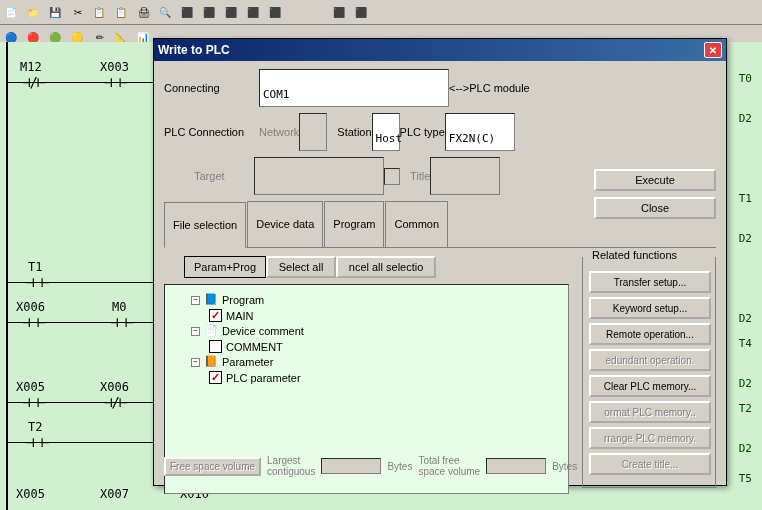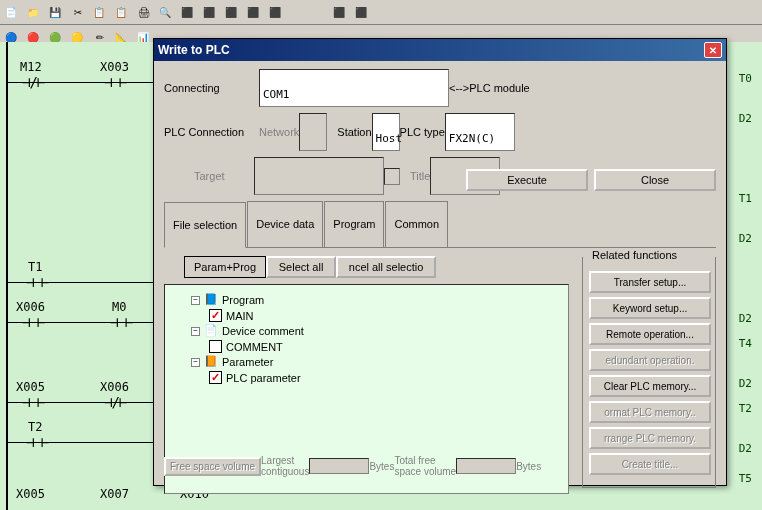--- a/index.html
+++ b/index.html
@@ -194,20 +194,21 @@
   width: 14px; height: 14px;
   display: inline-block;
 }
 .indent1 { margin-left: 18px; }
 .indent2 { margin-left: 36px; }
 .side-btns {
   position: absolute;
   right: 10px;
   top: 130px;
   display: flex;
+  flex-direction: column;
   gap: 6px;
 }
 .related-box {
   position: absolute;
   right: 10px;
   top: 218px;
   border: 1px solid #808080;
   border-top: none;
   padding: 14px 6px 8px 6px;
   width: 134px;
@@ -225,20 +226,21 @@
   margin-bottom: 4px;
   font-size: 10px;
   padding: 3px 2px;
 }
 .footer-row {
   position: absolute;
   bottom: 8px;
   left: 10px;
   display: flex;
   align-items: center;
+  gap: 6px;
   color: #808080;
   font-size: 10px;
 }
 .footer-btn {
   border: 2px outset #fff;
   background: #d4d0c8;
   padding: 2px 4px;
   color: #808080;
   text-shadow: 1px 1px 0 #fff;
   font-size: 10px;

